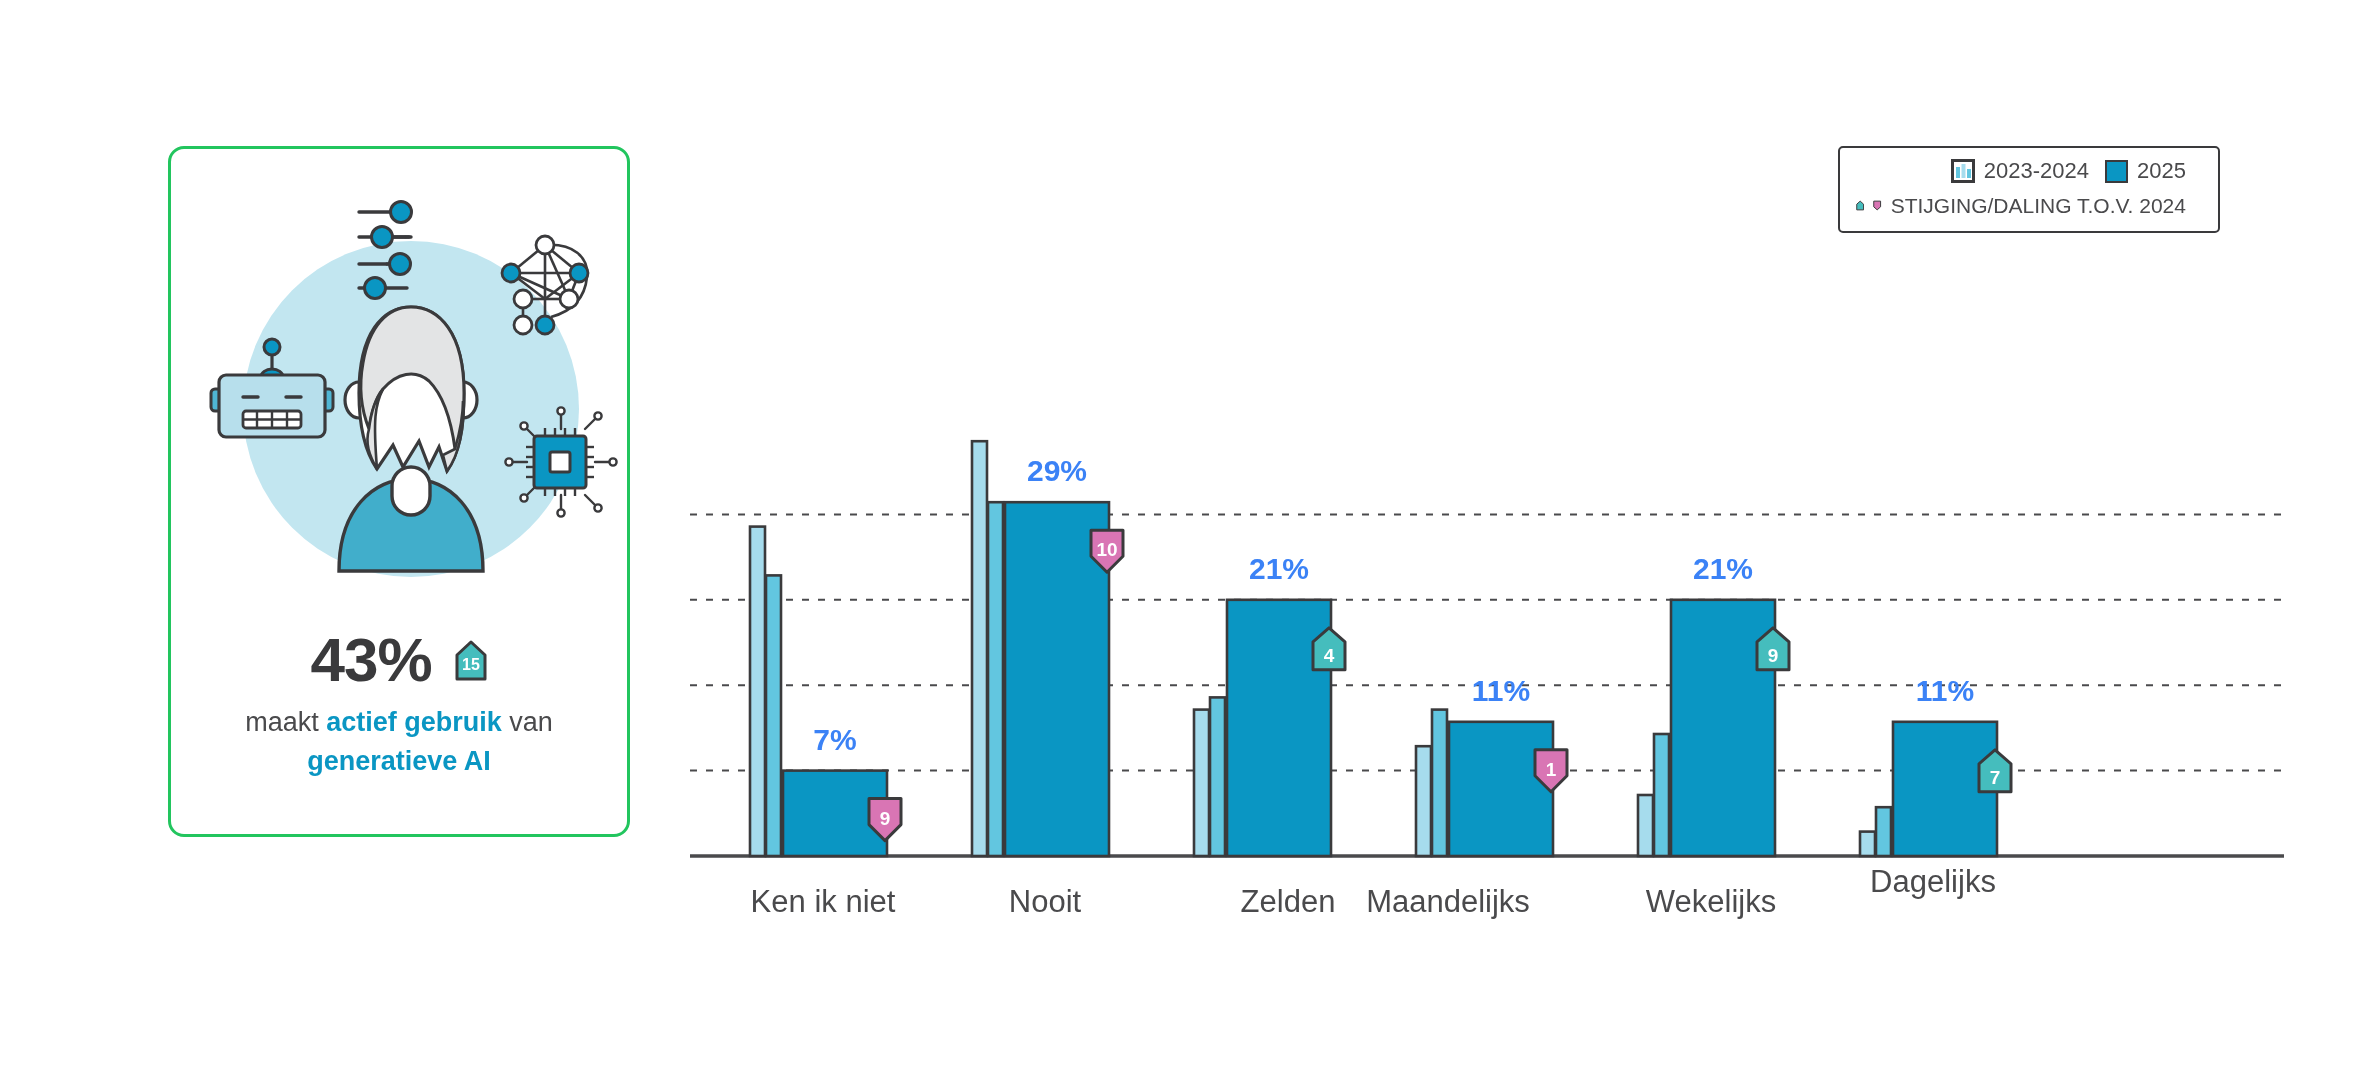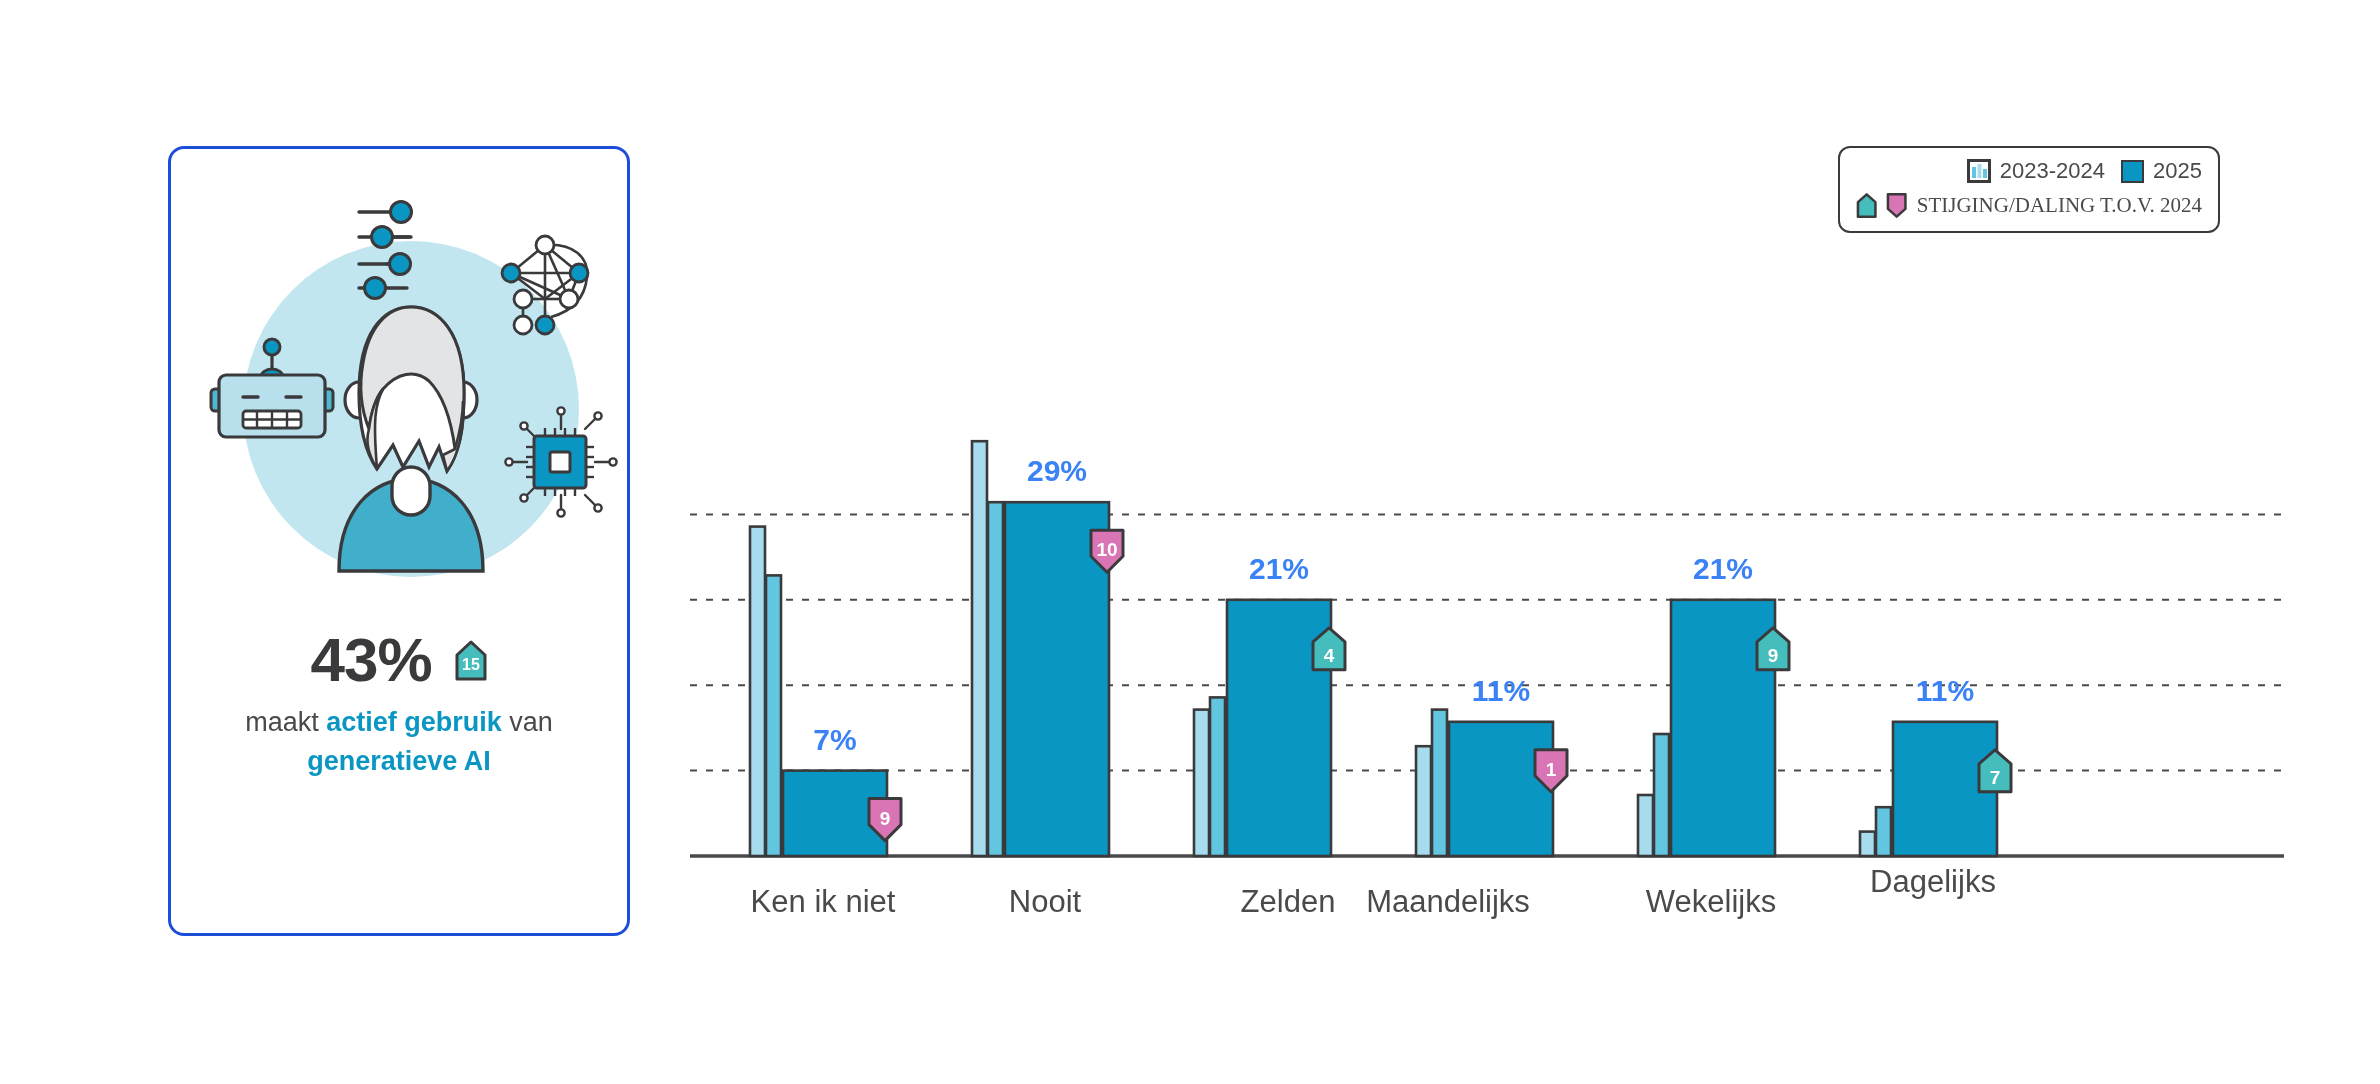--- a/index.html
+++ b/index.html
@@ -9,22 +9,22 @@
     background: #ffffff;
     font-family: "Liberation Sans", sans-serif;
     overflow: hidden;
   }
   #root { position: relative; width: 2380px; height: 1084px; }
 
   
   .card {
     position: absolute;
     left: 168px; top: 146px;
-    width: 462px; height: 790px;
-    border: 3px solid #1d4ed8;
+    width: 462px; height: 691px;
+    border: 3px solid #22c55e;
     border-radius: 16px;
     background: #fff;
   }
   .illo { position: absolute; left: 0; top: 30px; width: 462px; height: 420px; }
   .stat-wrap {
     position: absolute; left: 0; right: 0; top: 480px;
     text-align: center;
   }
   .stat-row {
     display: flex; align-items: center; justify-content: center;
@@ -39,35 +39,35 @@
     margin-top: 12px;
     font-size: 27px; color: #4a4a4c; line-height: 1.45;
   }
   .stat-sub b { color: #0a96c3; font-weight: 700; }
 
   
   .legend {
     position: absolute; left: 1838px; top: 146px;
     width: 382px;
     border: 2.5px solid #3a3a3c;
-    border-radius: 12px;
+    border-radius: 5px;
     background: #fff;
-    padding: 10px 16px 12px 16px;
+    padding: 10px 32px 12px 16px;
   }
   .legend-row1 {
     display: flex; align-items: center; justify-content: flex-end;
     gap: 16px; margin-bottom: 8px;
   }
   .legend-row2 {
     display: flex; align-items: center; justify-content: flex-start;
     gap: 9px;
   }
   .legend-item { display: flex; align-items: center; gap: 9px; }
   .legend-text { font-size: 22px; color: #4a4a4c; white-space: nowrap; }
-  .legend-text-small { font-size: 21px; color: #4a4a4c; white-space: nowrap; font-family: Liberation Serif, serif; }
+  .legend-text-small { font-size: 21px; color: #4a4a4c; white-space: nowrap; }
   .sw-2025 {
     width: 23px; height: 23px; background: #0a96c3;
     border: 2px solid #3a3a3c;
   }
 
   
   .chart { position: absolute; left: 690px; top: 300px; width: 1600px; height: 640px; }
   .chart-svg { position: absolute; left: 0; top: 0; }
   .val-label {
     position: absolute;

